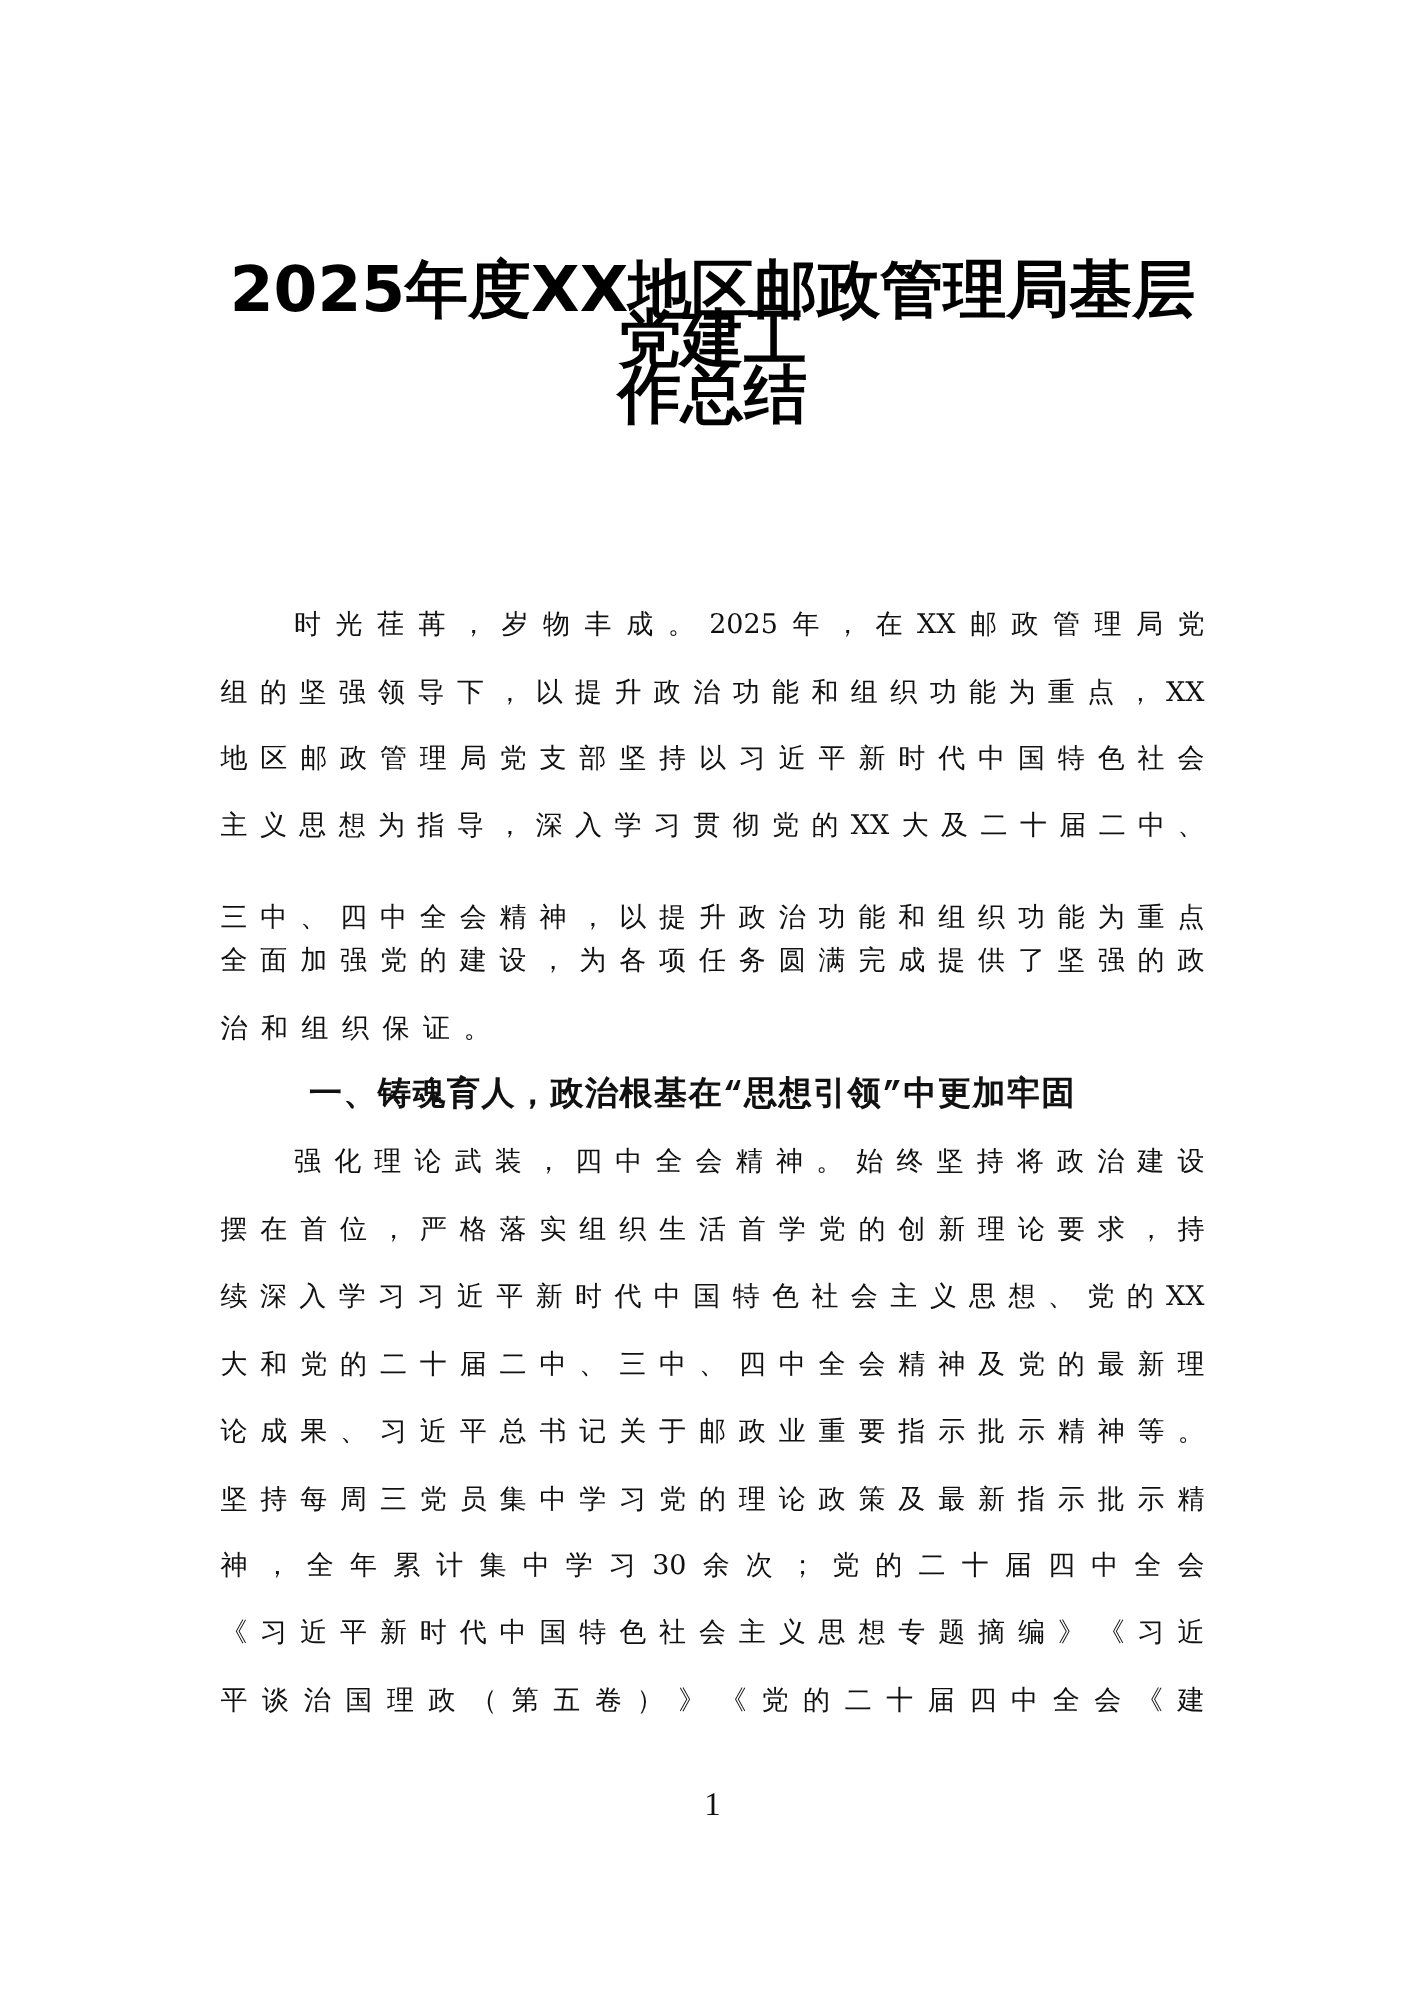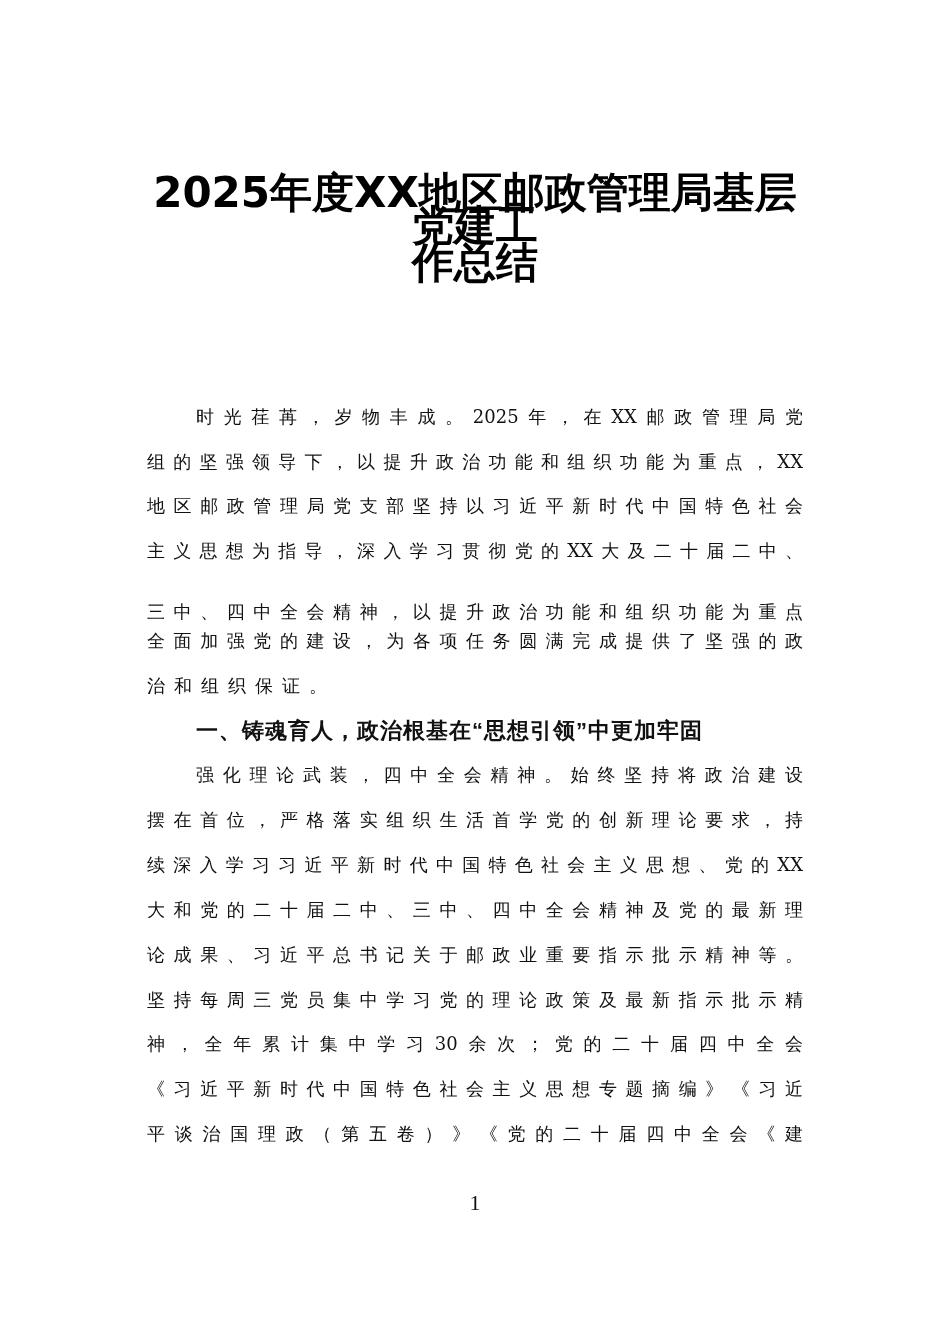--- a/index.html
+++ b/index.html
@@ -9,22 +9,22 @@
   .title { position: absolute; left: 147px; width: 656px; text-align: center;
            font-family: "DejaVu Sans", "Liberation Sans", sans-serif; font-weight: bold;
            font-size: 42px; line-height: 33px; color: #000; letter-spacing: 0px; }
   .title.l1 { top: 176px; }
   .title.l2 { top: 246px; }
   .body { position: absolute; left: 147px; width: 656px; }
   .line { position: absolute; left: 0; width: 656px; height: 30px;
           font-size: 18px; line-height: 30px; white-space: nowrap;
           text-align: justify; text-align-last: justify; color: #111; }
   .line.last { text-align-last: left; text-align: left; letter-spacing: 9px; }
-  .line.heading { font-family: Liberation Sans, sans-serif; font-weight: bold;
-                  left: 49px; width: 586px; text-align-last: left; letter-spacing: 1px; font-size: 22px; }
+  .line.heading { font-family: Liberation Mono, monospace; font-weight: bold;
+                  left: 59px; width: 586px; text-align-last: left; letter-spacing: 1px; font-size: 22px; }
   .line.indent { left: 49px; width: 607px; }
   .pagenum { position: absolute; left: 0; width: 950px; top: 1190px; text-align: center;
              font-family: "Liberation Serif", serif; font-size: 22px; line-height: 26px; color: #111; }
 </style>
 </head>
 <body>
 
 <div class="page">
 
   <div class="title l1">2025年度XX地区邮政管理局基层党建工</div>

